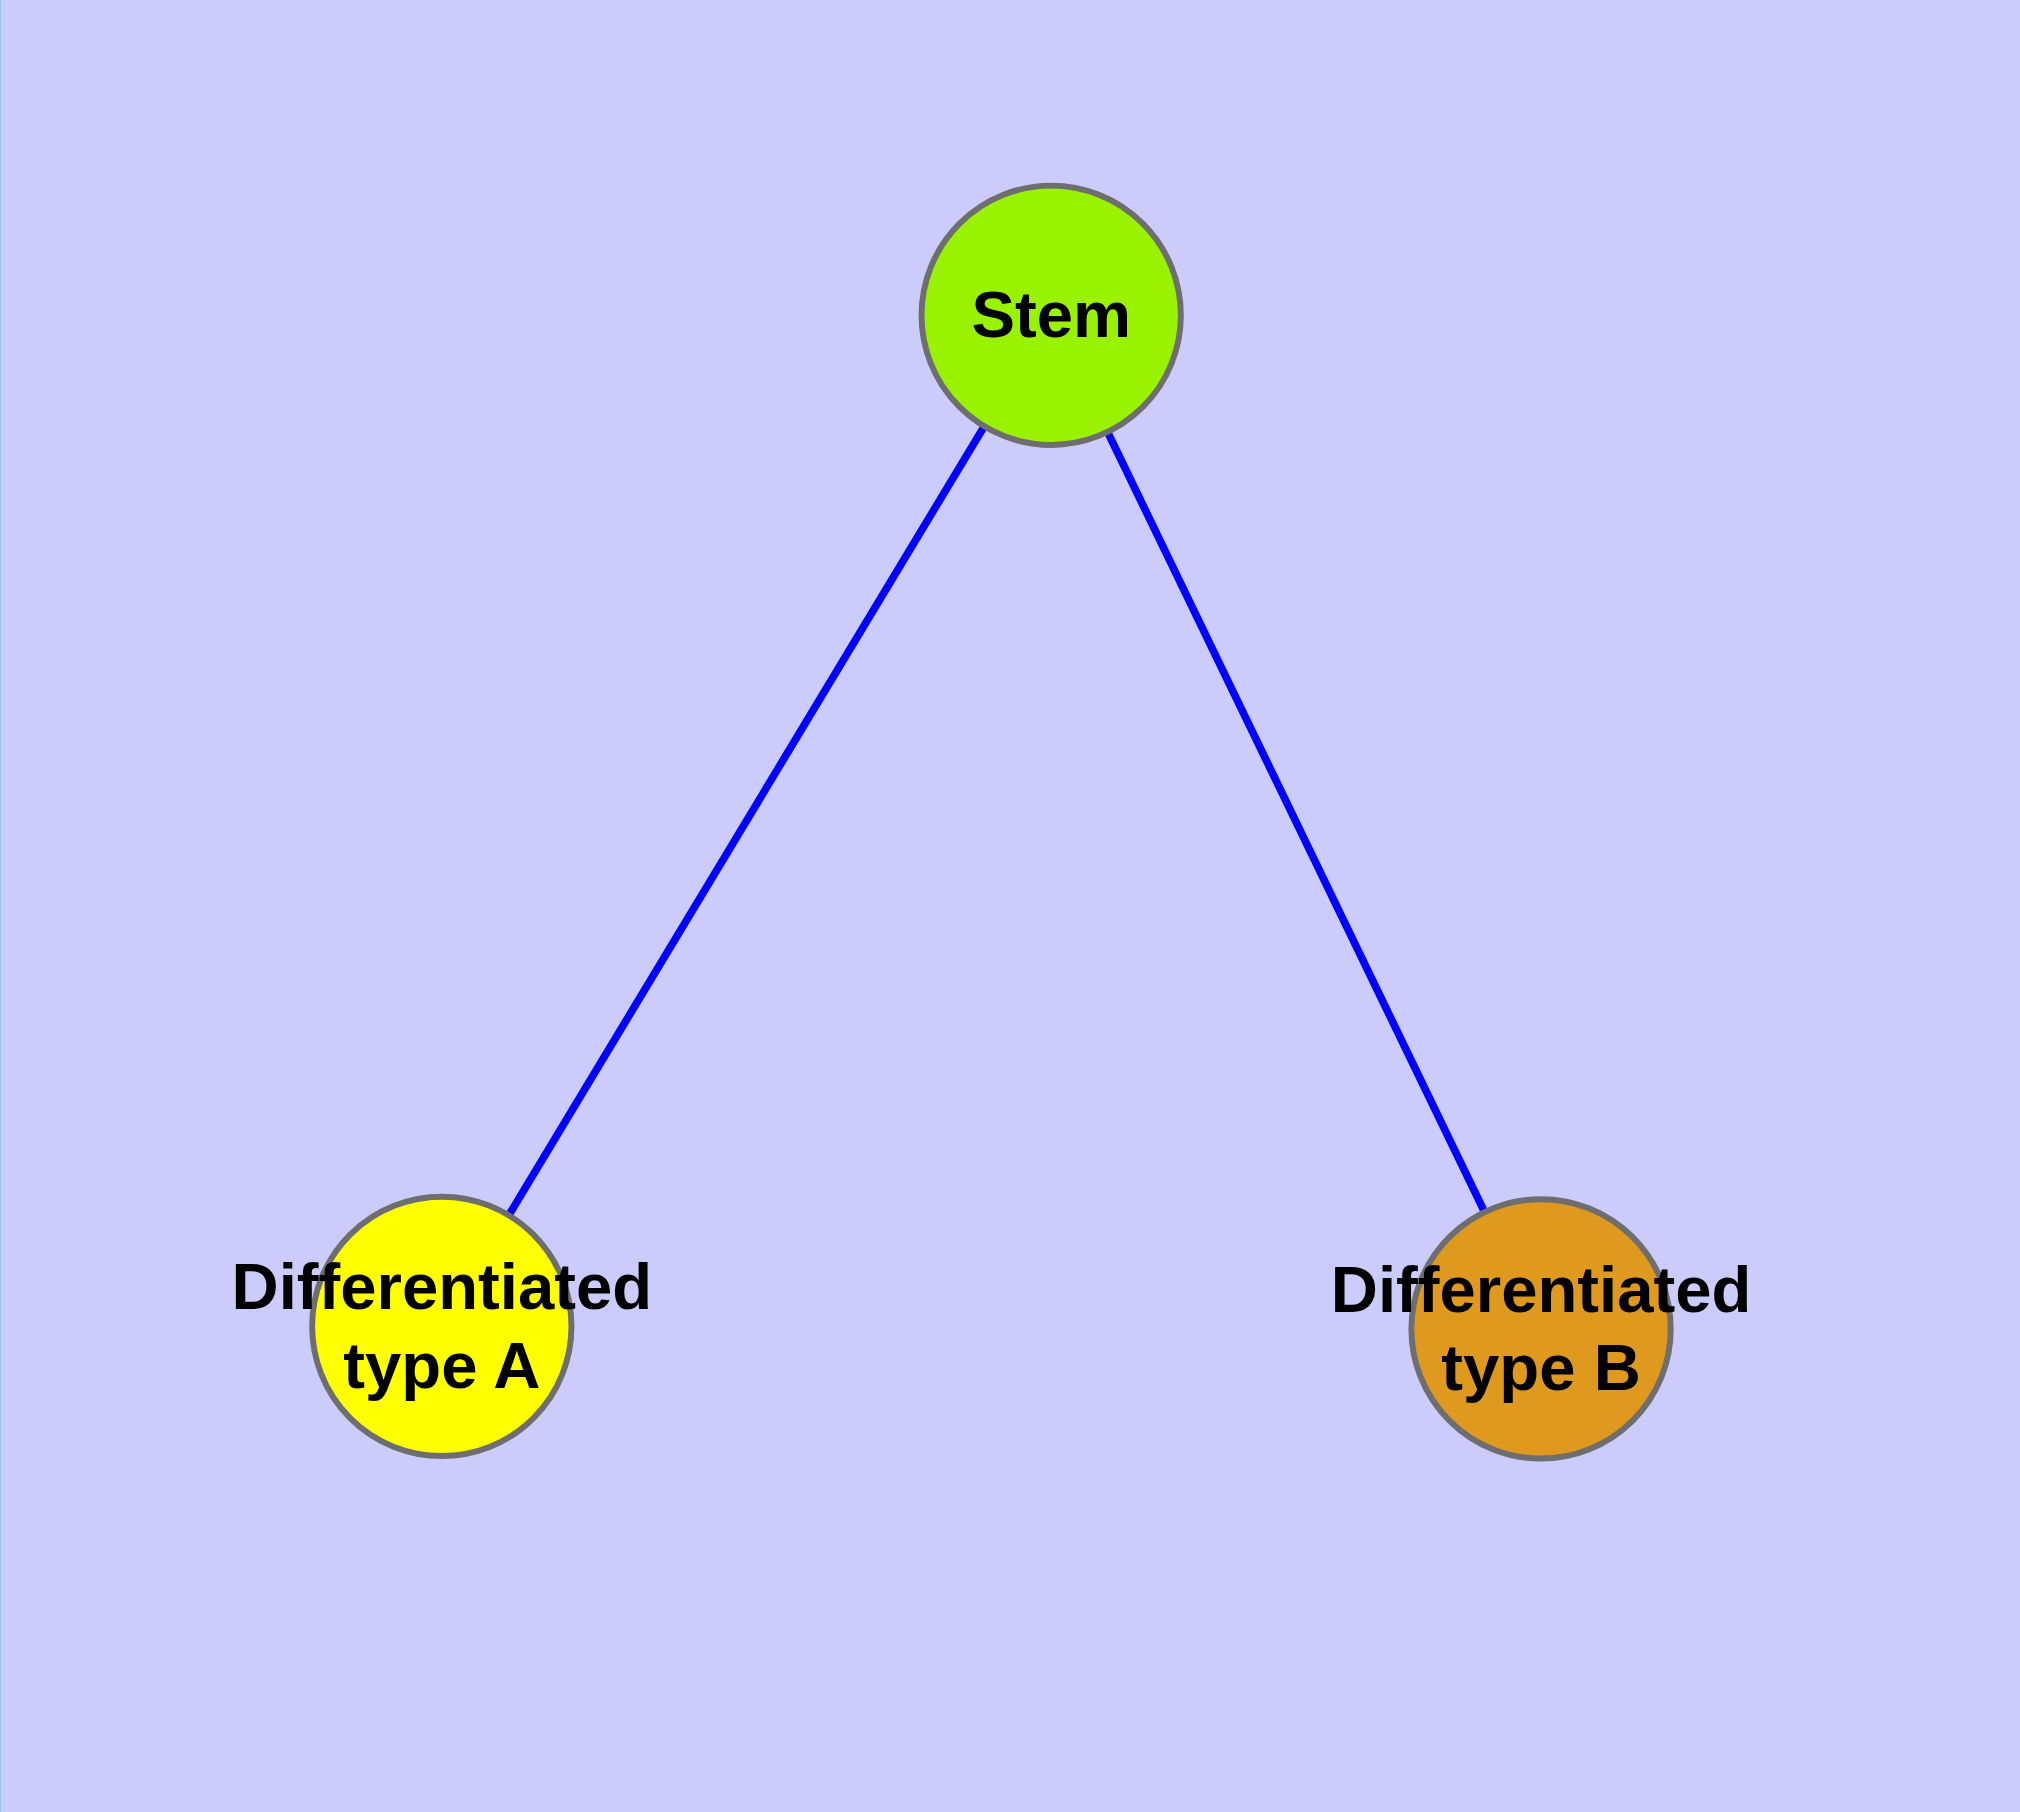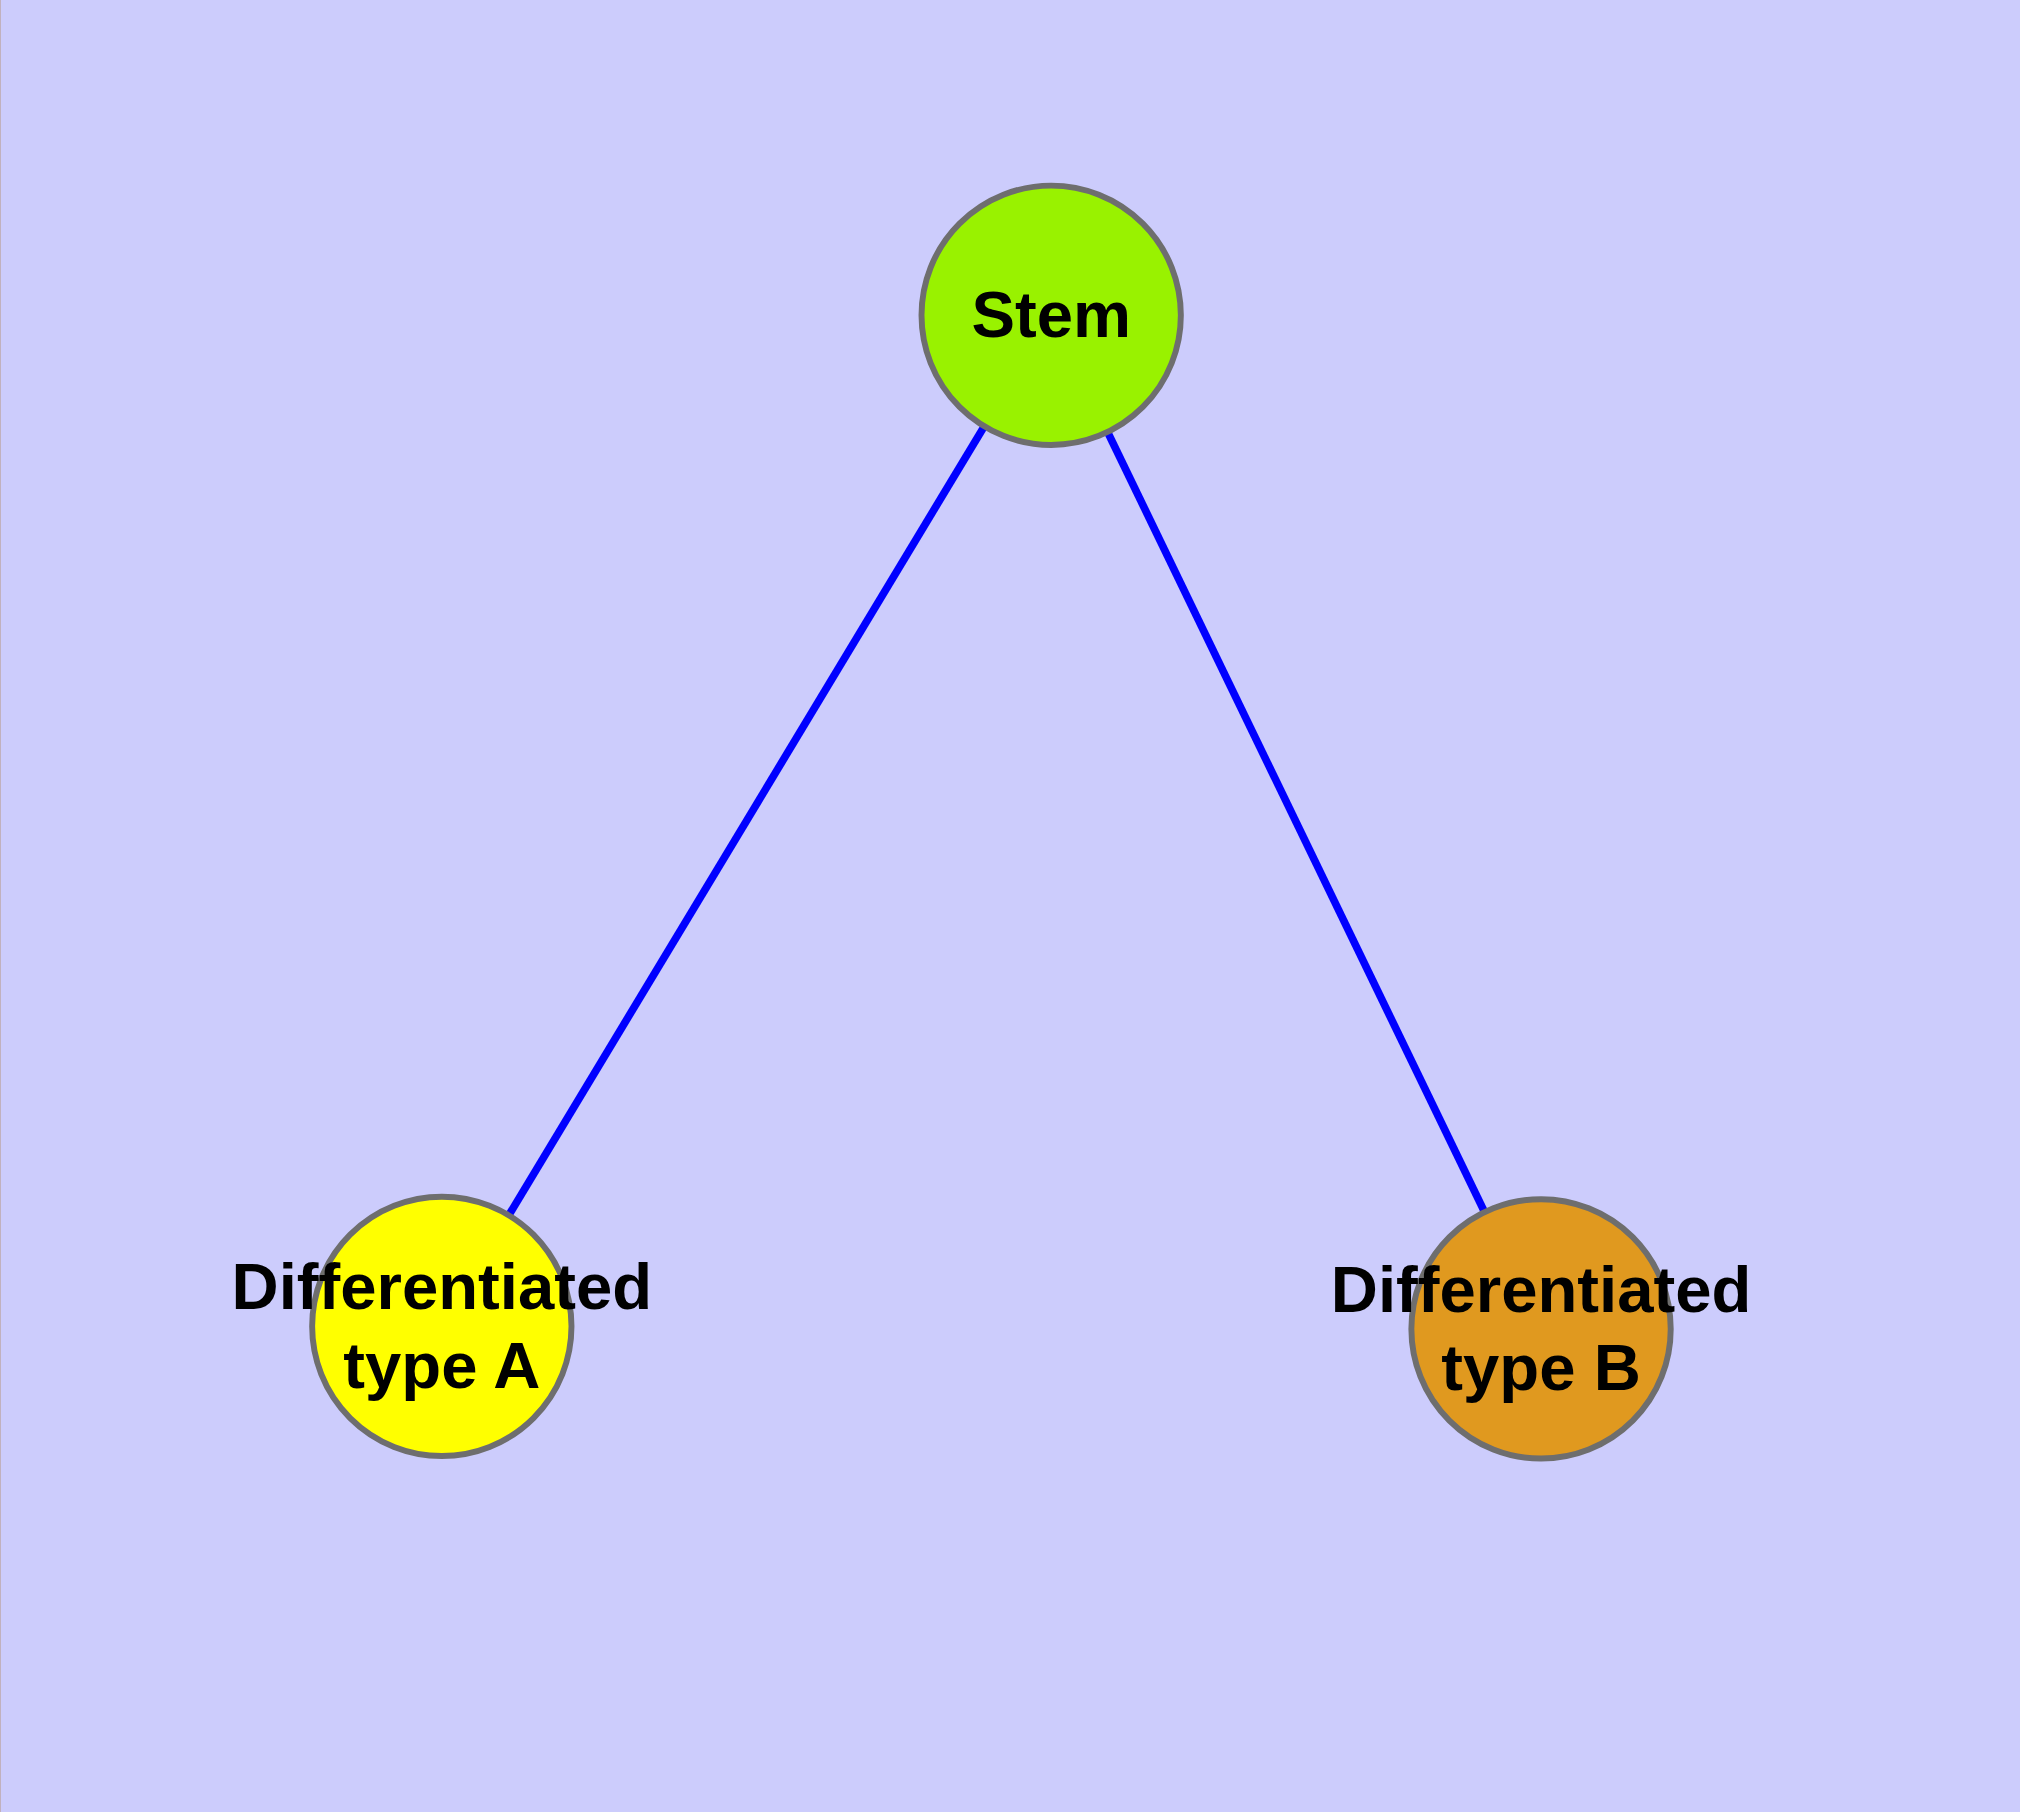--- a/index.html
+++ b/index.html
@@ -5,21 +5,21 @@
   html, body {
     margin: 0;
     padding: 0;
     background: #ffffff;
   }
   #canvas {
     position: relative;
     width: 2021px;
     height: 1812px;
     overflow: hidden;
-    background: #a16207;
+    background: #14b8a6;
     font-family: "Liberation Sans", sans-serif;
   }
   #graph-svg {
     position: absolute;
     top: 0;
     left: 0;
     width: 2021px;
     height: 1812px;
     display: block;
   }

